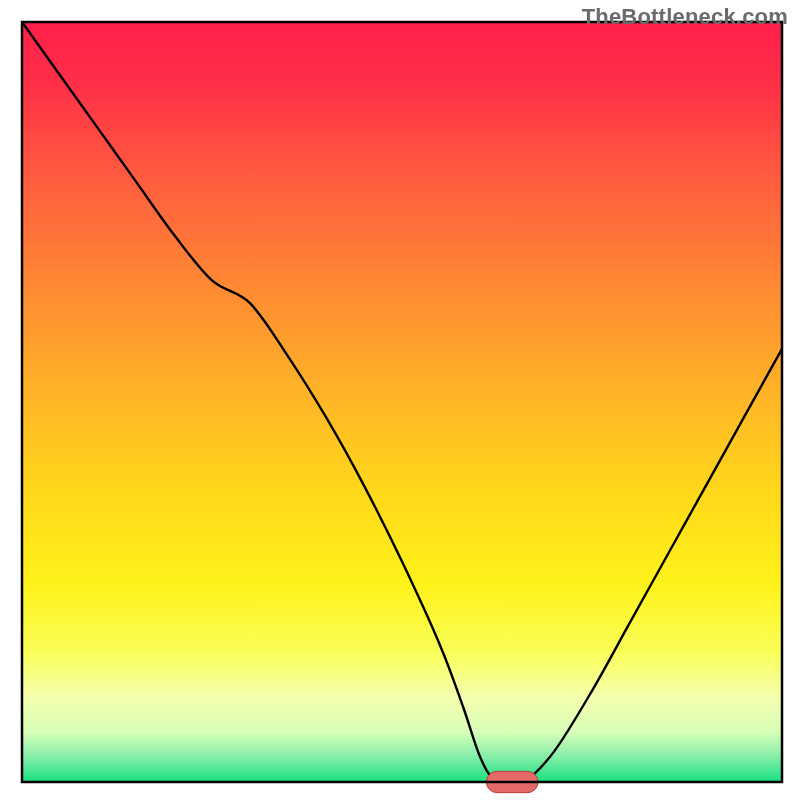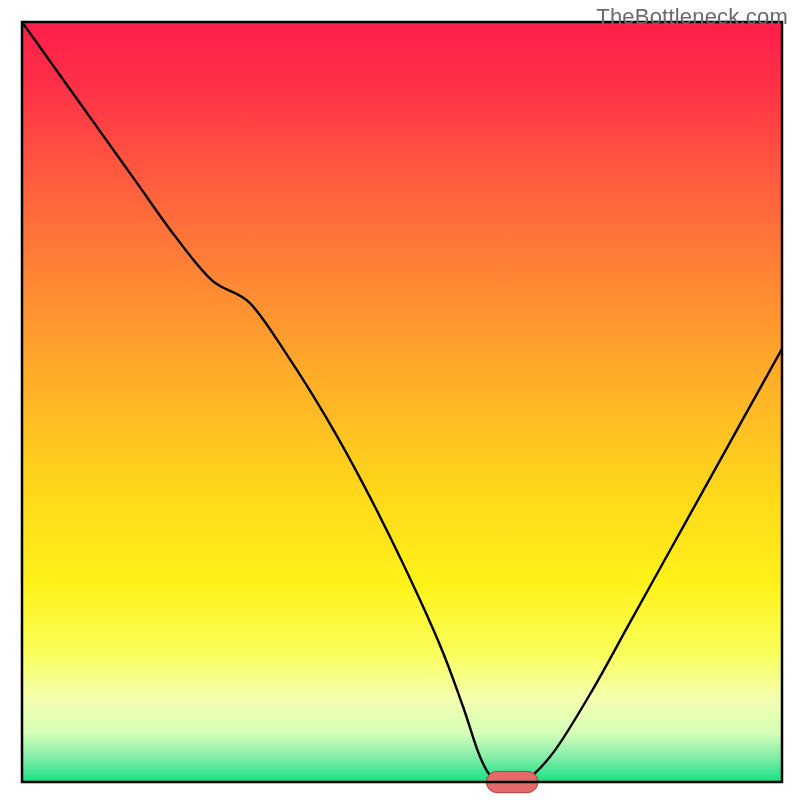--- a/index.html
+++ b/index.html
@@ -13,21 +13,21 @@
   .container {
     position: relative;
     width: 800px;
     height: 800px;
   }
   .watermark {
     position: absolute;
     top: 4px;
     right: 12px;
     font-size: 22px;
-    font-weight: normal;
+    font-weight: bold;
     color: #6b6b6b;
     letter-spacing: 0.2px;
     z-index: 10;
     margin-left: 8px;
   }
   svg {
     display: block;
   }
 </style>
 </head>

